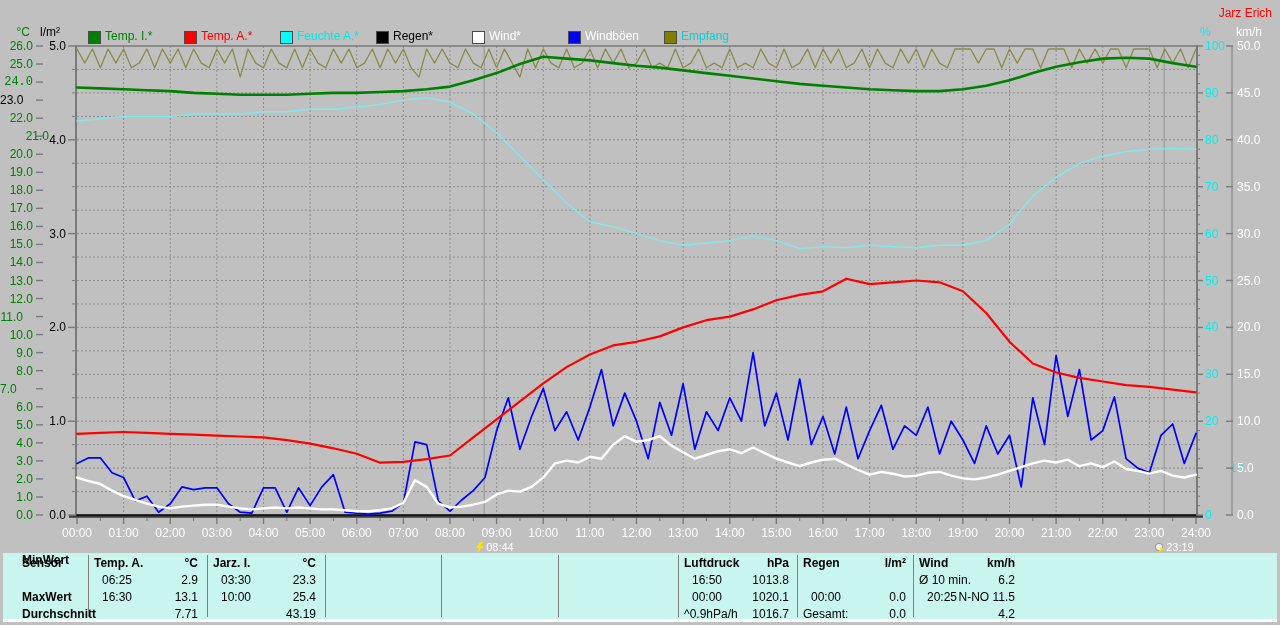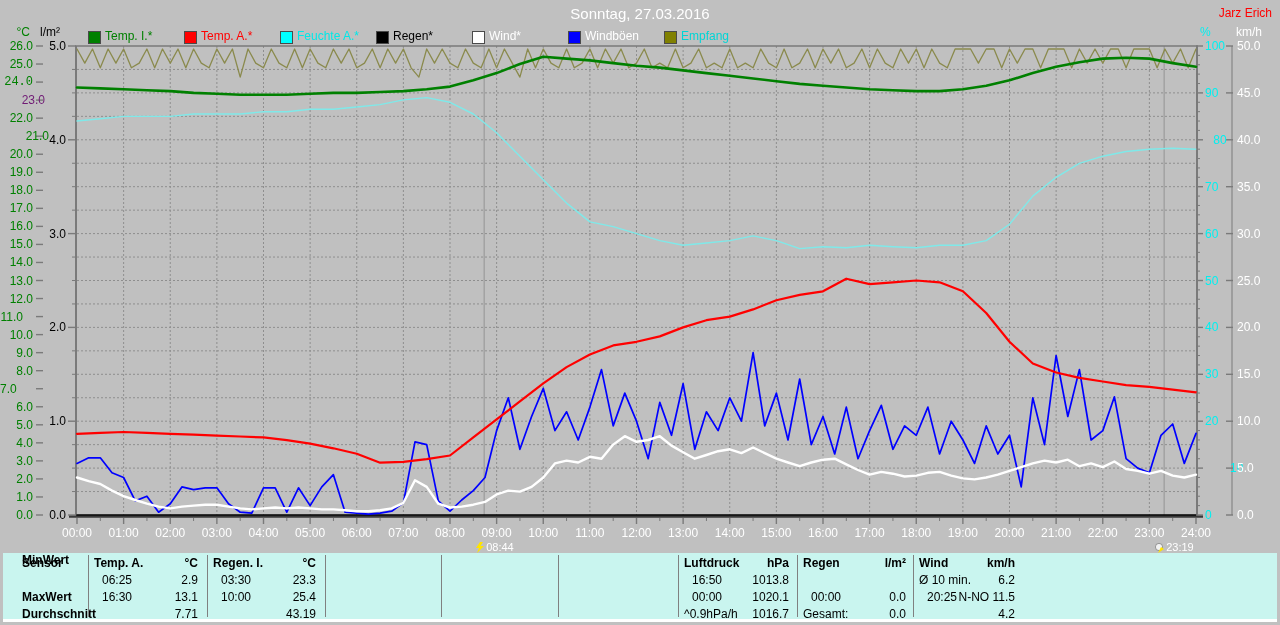--- a/index.html
+++ b/index.html
@@ -14,21 +14,20 @@
   .tick-label{font-size:12px;height:12px;line-height:12px;}
   .x-label{font-size:12px;height:12px;line-height:12px;text-align:center;color:#ffffff;}
   .legend-label{font-size:12px;height:13px;line-height:13px;}
   .tbl{font-size:12px;height:14px;line-height:14px;color:#000;}
   .bold{font-weight:bold;}
 </style>
 </head>
 <body>
 
 <div class="screen">
-  <div class="abs title">Sonntag, 27.03.2016</div>
   <div class="abs watermark">Jarz Erich</div>
 
   <div class="abs axis-title" style="left:0;width:30px;text-align:right;color:#008000;">°C</div>
   <div class="abs axis-title" style="left:36px;width:24px;text-align:right;color:#000000;">l/m²</div>
   <div class="abs axis-title" style="left:1200px;width:24px;color:#00f0f0;">%</div>
   <div class="abs axis-title" style="left:1236px;width:40px;color:#ffffff;">km/h</div>
 
   <div id="legend">
       <div class="abs" style="left: 88px; top: 31px; width: 11px; height: 11px; background: rgb(0, 128, 0); border: 1px solid rgb(74, 74, 74);"></div>
       <div class="abs legend-label" style="left: 105px; top: 30px; color: rgb(0, 128, 0);">Temp. I.*</div>
@@ -259,21 +258,21 @@
       <line x1="986.1875" y1="518" x2="986.1875" y2="521" stroke="#7a7a7a" stroke-width="1"></line>
       <line x1="1032.8125" y1="518" x2="1032.8125" y2="521" stroke="#7a7a7a" stroke-width="1"></line>
       <line x1="1079.4375" y1="518" x2="1079.4375" y2="521" stroke="#7a7a7a" stroke-width="1"></line>
       <line x1="1126.0625" y1="518" x2="1126.0625" y2="521" stroke="#7a7a7a" stroke-width="1"></line>
       <line x1="1172.6875" y1="518" x2="1172.6875" y2="521" stroke="#7a7a7a" stroke-width="1"></line>
     </svg>
   <div id="labels-layer">
       <div class="abs tick-label" style="left: 0px; top: 40px; width: 33px; text-align: right; color: rgb(0, 128, 0);">26.0</div>
       <div class="abs tick-label" style="left: 0px; top: 58.0385px; width: 33px; text-align: right; color: rgb(0, 128, 0);">25.0</div>
       <div class="abs tick-label" style="left: 0px; top: 76.0769px; width: 33px; text-align: right; color: rgb(0, 128, 0); font-family: Liberation Mono, monospace;">24.0</div>
-      <div class="abs tick-label" style="left: 0px; top: 94.1154px; width: 45px; text-align: right; color: #701a75;">23.0</div>
+      <div class="abs tick-label" style="left: 0px; top: 94.1154px; width: 32px; text-align: left; color: #000000;">23.0</div>
       <div class="abs tick-label" style="left: 0px; top: 112.154px; width: 33px; text-align: right; color: rgb(0, 128, 0);">22.0</div>
       <div class="abs tick-label" style="left: 1px; top: 130.192px; width: 48px; text-align: right; color: rgb(0, 128, 0);">21.0</div>
       <div class="abs tick-label" style="left: 0px; top: 148.231px; width: 33px; text-align: right; color: rgb(0, 128, 0);">20.0</div>
       <div class="abs tick-label" style="left: 0px; top: 166.269px; width: 33px; text-align: right; color: rgb(0, 128, 0);">19.0</div>
       <div class="abs tick-label" style="left: 0px; top: 184.308px; width: 33px; text-align: right; color: rgb(0, 128, 0);">18.0</div>
       <div class="abs tick-label" style="left: 0px; top: 202.346px; width: 33px; text-align: right; color: rgb(0, 128, 0);">17.0</div>
       <div class="abs tick-label" style="left: 0px; top: 220.385px; width: 33px; text-align: right; color: rgb(0, 128, 0);">16.0</div>
       <div class="abs tick-label" style="left: 0px; top: 238.423px; width: 33px; text-align: right; color: rgb(0, 128, 0);">15.0</div>
       <div class="abs tick-label" style="left: 0px; top: 256.462px; width: 33px; text-align: right; color: rgb(0, 128, 0);">14.0</div>
       <div class="abs tick-label" style="left: 0px; top: 274.5px; width: 33px; text-align: right; color: rgb(0, 128, 0);">13.0</div>
@@ -291,21 +290,21 @@
       <div class="abs tick-label" style="left: 0px; top: 490.962px; width: 33px; text-align: right; color: rgb(0, 128, 0);">1.0</div>
       <div class="abs tick-label" style="left: 0px; top: 509px; width: 33px; text-align: right; color: rgb(0, 128, 0);">0.0</div>
       <div class="abs tick-label" style="left: 36px; top: 40px; width: 30px; text-align: right; color: rgb(0, 0, 0);">5.0</div>
       <div class="abs tick-label" style="left: 36px; top: 133.8px; width: 30px; text-align: right; color: rgb(0, 0, 0);">4.0</div>
       <div class="abs tick-label" style="left: 36px; top: 227.6px; width: 30px; text-align: right; color: rgb(0, 0, 0);">3.0</div>
       <div class="abs tick-label" style="left: 36px; top: 321.4px; width: 30px; text-align: right; color: rgb(0, 0, 0);">2.0</div>
       <div class="abs tick-label" style="left: 36px; top: 415.2px; width: 30px; text-align: right; color: rgb(0, 0, 0);">1.0</div>
       <div class="abs tick-label" style="left: 36px; top: 509px; width: 30px; text-align: right; color: rgb(0, 0, 0);">0.0</div>
       <div class="abs tick-label" style="left: 1205px; top: 40px; width: 30px; color: rgb(0, 240, 240);">100</div>
       <div class="abs tick-label" style="left: 1205px; top: 86.9px; width: 30px; color: rgb(0, 240, 240);">90</div>
-      <div class="abs tick-label" style="left: 1205px; top: 133.8px; width: 30px; color: rgb(0, 240, 240); text-align: center;">80</div>
+      <div class="abs tick-label" style="left: 1205px; top: 133.8px; width: 30px; color: rgb(0, 240, 240);">80</div>
       <div class="abs tick-label" style="left: 1205px; top: 180.7px; width: 30px; color: rgb(0, 240, 240);">70</div>
       <div class="abs tick-label" style="left: 1205px; top: 227.6px; width: 30px; color: rgb(0, 240, 240);">60</div>
       <div class="abs tick-label" style="left: 1205px; top: 274.5px; width: 30px; color: rgb(0, 240, 240);">50</div>
       <div class="abs tick-label" style="left: 1205px; top: 321.4px; width: 30px; color: rgb(0, 240, 240);">40</div>
       <div class="abs tick-label" style="left: 1205px; top: 368.3px; width: 30px; color: rgb(0, 240, 240);">30</div>
       <div class="abs tick-label" style="left: 1205px; top: 415.2px; width: 30px; color: rgb(0, 240, 240);">20</div>
       <div class="abs tick-label" style="left: 1205px; top: 462.1px; width: 30px; color: rgb(0, 240, 240); margin-left: 25px;">10</div>
       <div class="abs tick-label" style="left: 1205px; top: 509px; width: 30px; color: rgb(0, 240, 240);">0</div>
       <div class="abs tick-label" style="left: 1237px; top: 40px; width: 34px; color: rgb(255, 255, 255);">50.0</div>
       <div class="abs tick-label" style="left: 1237px; top: 86.9px; width: 34px; color: rgb(255, 255, 255);">45.0</div>
@@ -360,21 +359,21 @@
       <div class="abs tbl bold" style="left: 22px; top: 607px;">Durchschnitt</div>
       <div class="abs " style="left: 88px; top: 555px; width: 1px; height: 62px; background: rgb(128, 128, 128);"></div>
       <div class="abs tbl bold" style="left: 94px; top: 556px;">Temp. A.</div>
       <div class="abs tbl bold" style="left: 103px; top: 556px; width: 95px; text-align: right;">°C</div>
       <div class="abs tbl" style="left: 102px; top: 573px;">06:25</div>
       <div class="abs tbl" style="left: 103px; top: 573px; width: 95px; text-align: right;">2.9</div>
       <div class="abs tbl" style="left: 102px; top: 590px;">16:30</div>
       <div class="abs tbl" style="left: 103px; top: 590px; width: 95px; text-align: right;">13.1</div>
       <div class="abs tbl" style="left: 103px; top: 607px; width: 95px; text-align: right;">7.71</div>
       <div class="abs " style="left: 207px; top: 555px; width: 1px; height: 62px; background: rgb(128, 128, 128);"></div>
-      <div class="abs tbl bold" style="left: 213px; top: 556px;">Regen. I.</div>
+      <div class="abs tbl bold" style="left: 213px; top: 556px;">Jarz. I.</div>
       <div class="abs tbl bold" style="left: 221px; top: 556px; width: 95px; text-align: right;">°C</div>
       <div class="abs tbl" style="left: 221px; top: 573px;">03:30</div>
       <div class="abs tbl" style="left: 221px; top: 573px; width: 95px; text-align: right;">23.3</div>
       <div class="abs tbl" style="left: 221px; top: 590px;">10:00</div>
       <div class="abs tbl" style="left: 221px; top: 590px; width: 95px; text-align: right;">25.4</div>
       <div class="abs tbl" style="left: 221px; top: 607px; width: 95px; text-align: right;">43.19</div>
       <div class="abs " style="left: 325px; top: 555px; width: 1px; height: 62px; background: rgb(128, 128, 128);"></div>
       <div class="abs " style="left: 441px; top: 555px; width: 1px; height: 62px; background: rgb(128, 128, 128);"></div>
       <div class="abs " style="left: 558px; top: 555px; width: 1px; height: 62px; background: rgb(128, 128, 128);"></div>
       <div class="abs " style="left: 678px; top: 555px; width: 1px; height: 62px; background: rgb(128, 128, 128);"></div>

